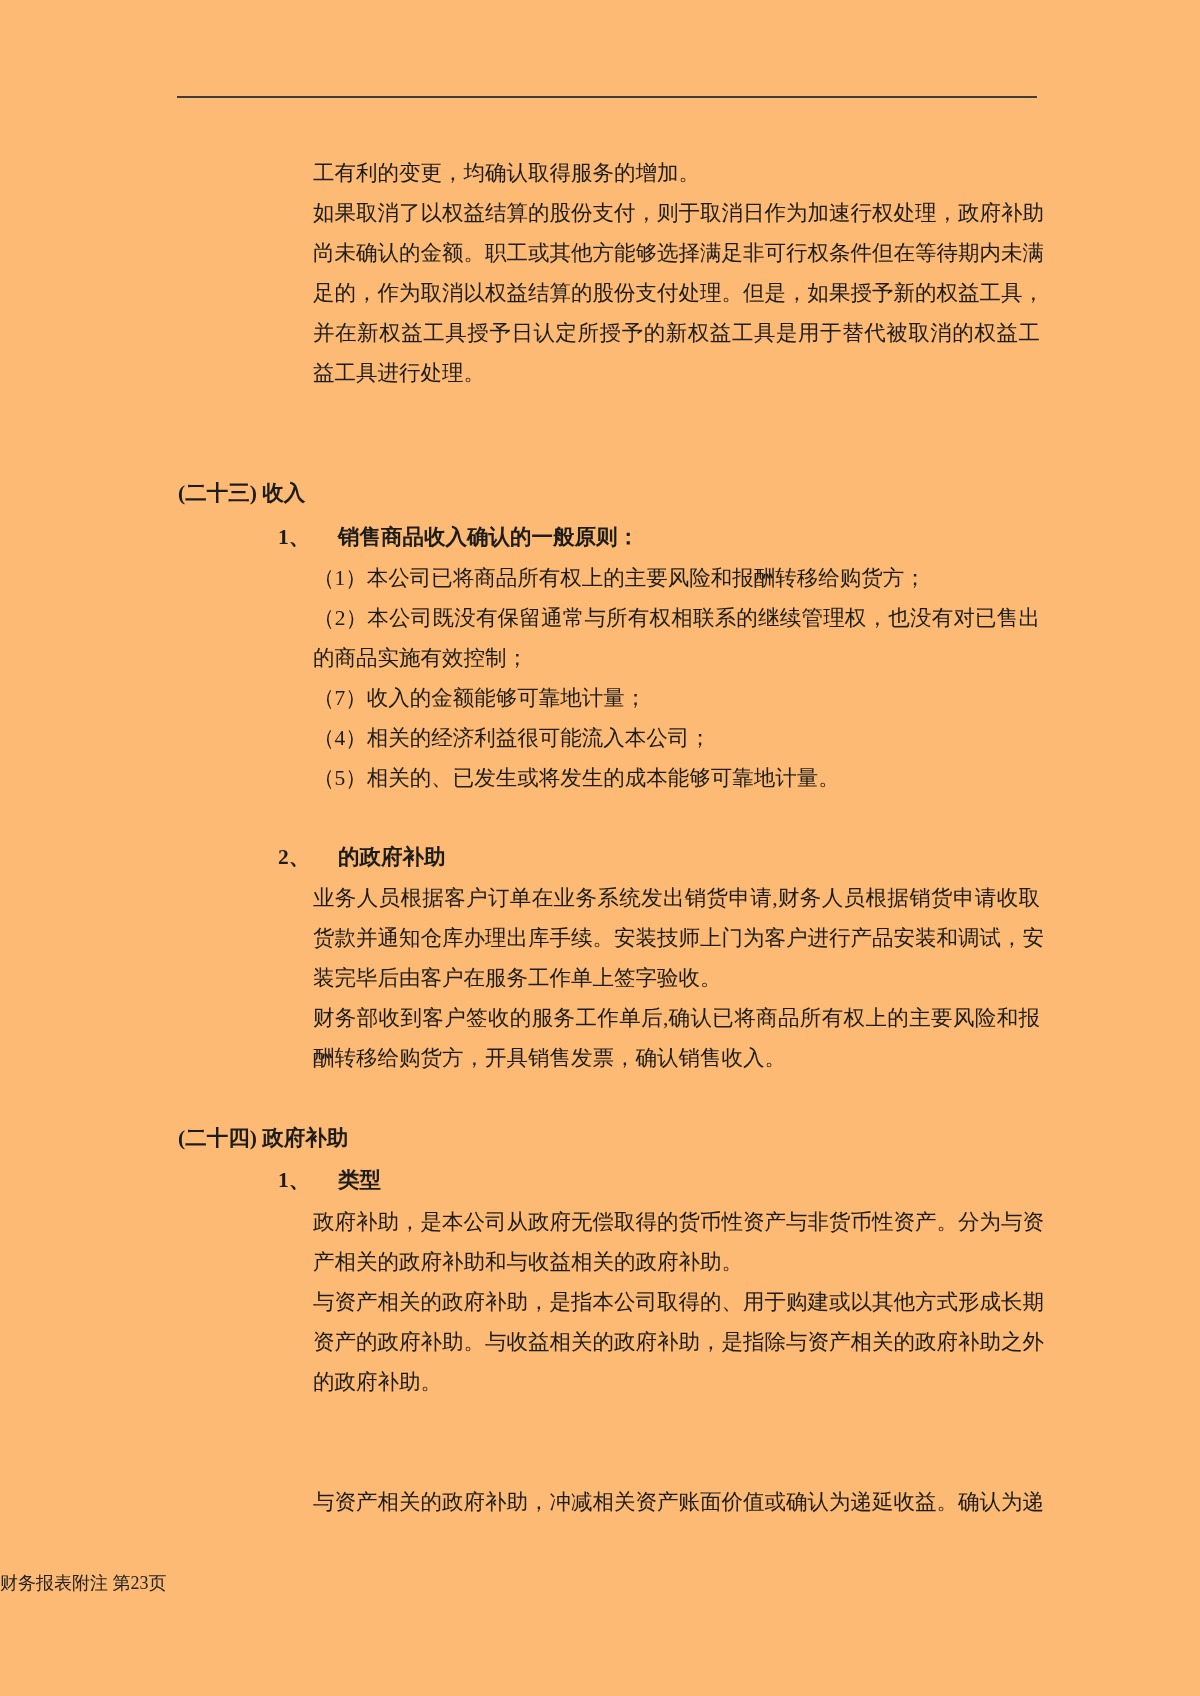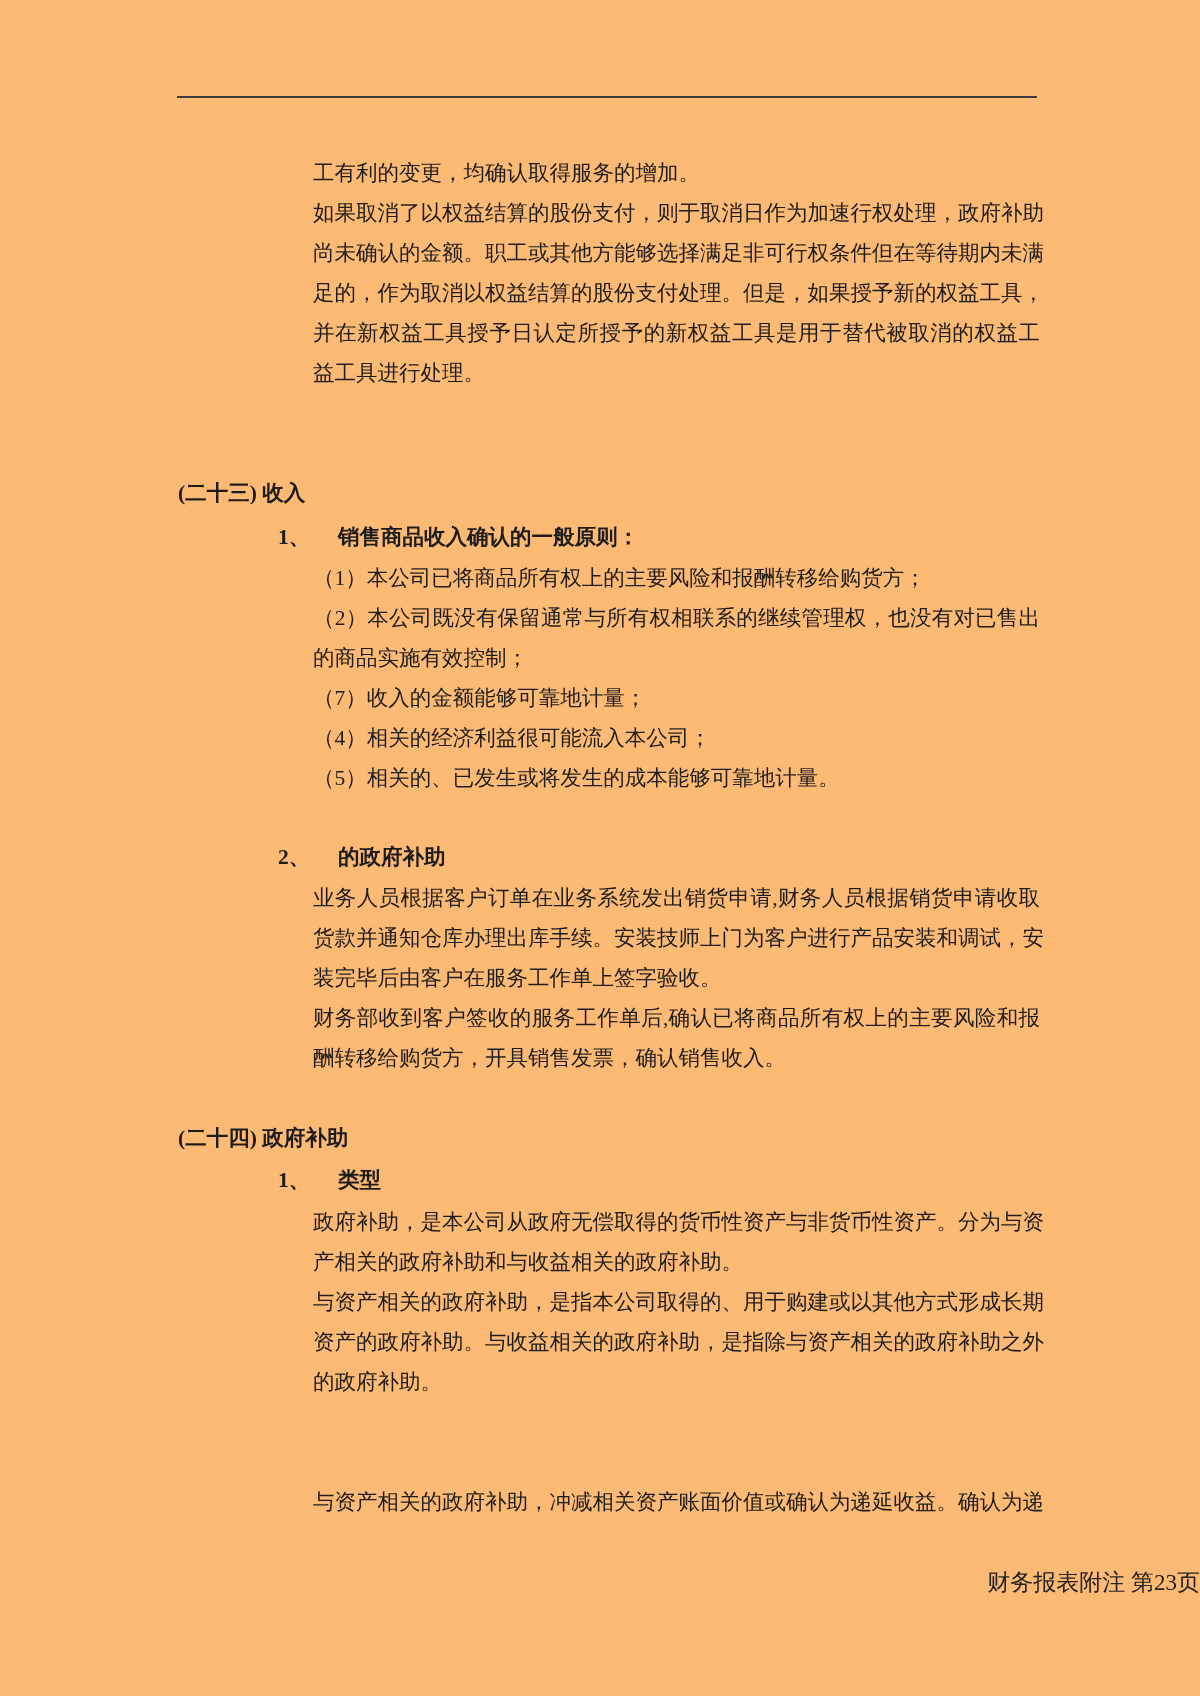--- a/index.html
+++ b/index.html
@@ -39,22 +39,22 @@
     white-space:nowrap;
   }
   .subhead .num{
     display:inline-block;
     width:60px;
   }
   .footer{
     position:absolute;
     left:0;top:1563px;
     width:1200px;
-    text-align:right;
-    font-size:23px;
+    text-align:left;
+    font-size:18px;
     line-height:40px;
     color:#222222;
   }
 </style>
 </head>
 <body>
 
 <div class="page">
 
   <div class="hrule"></div>

